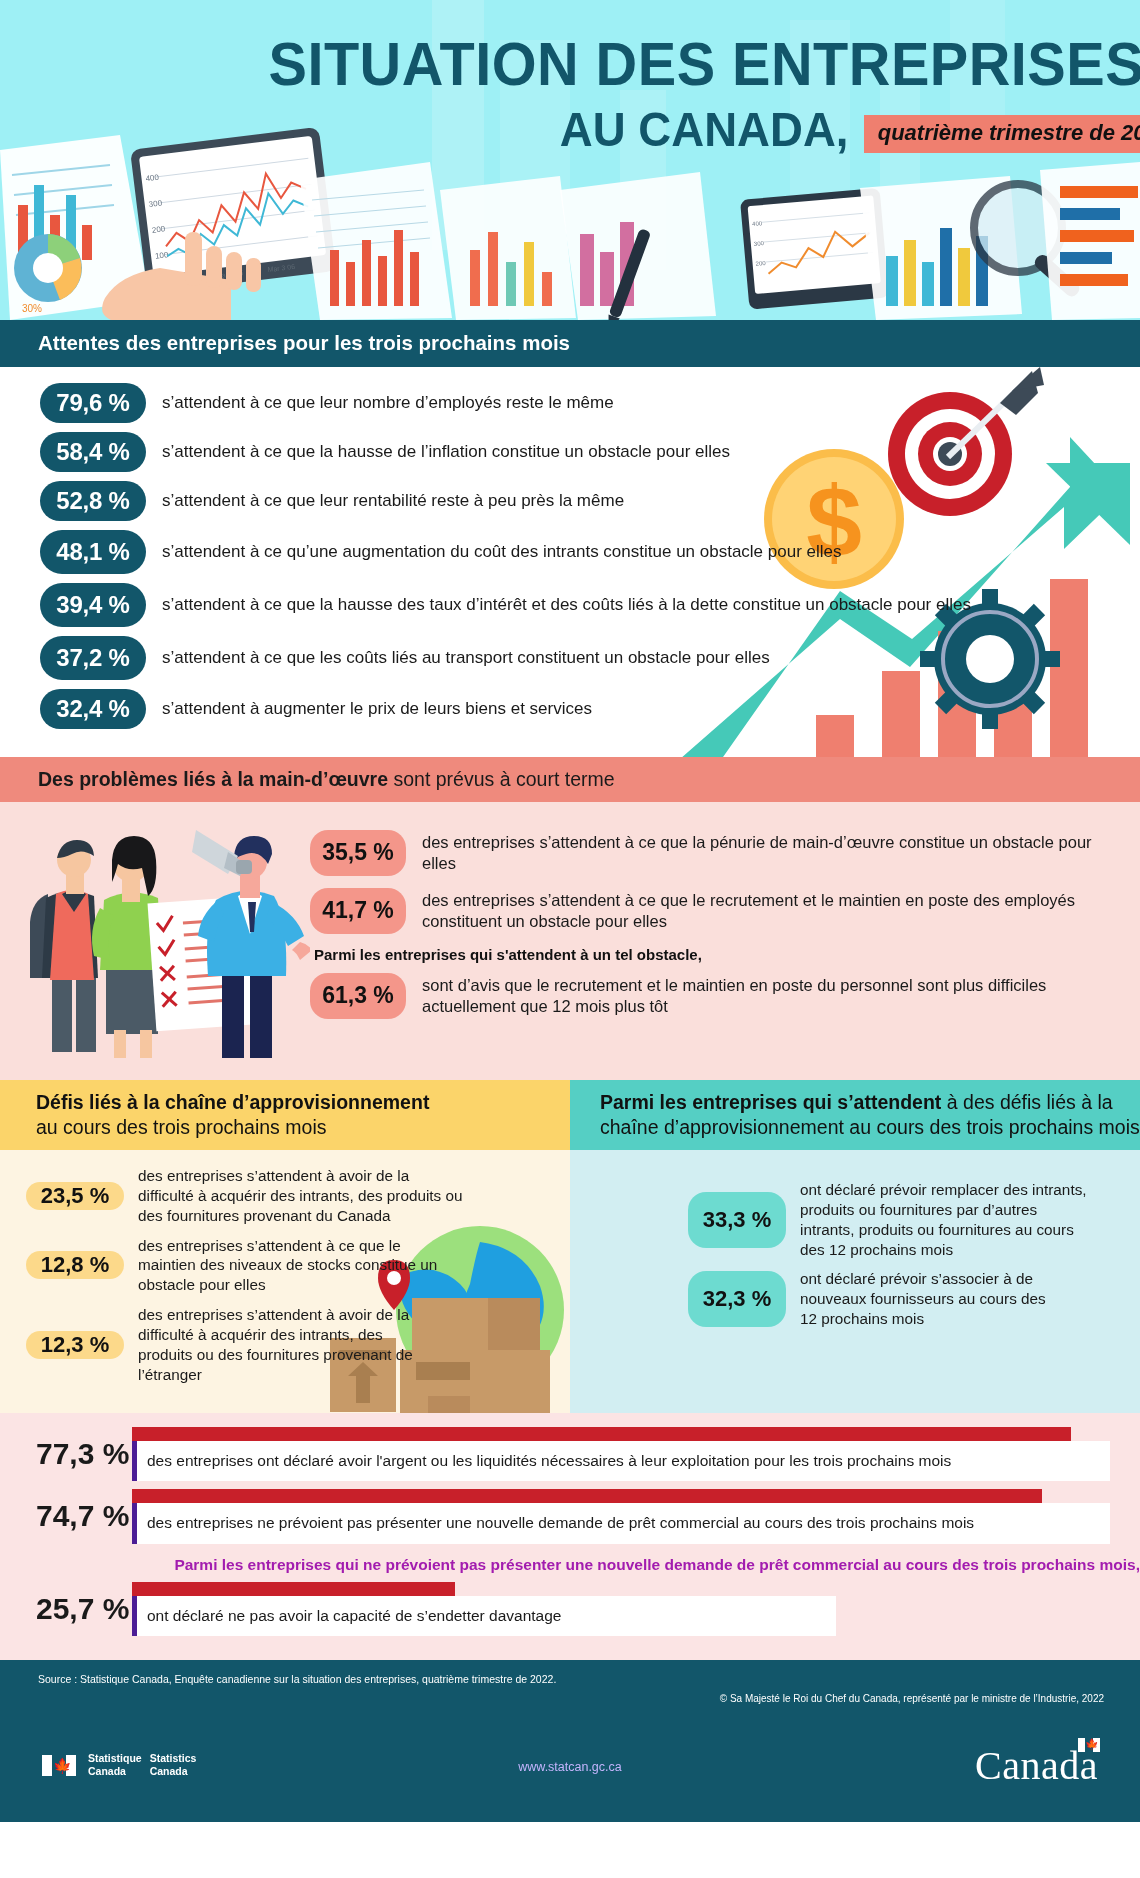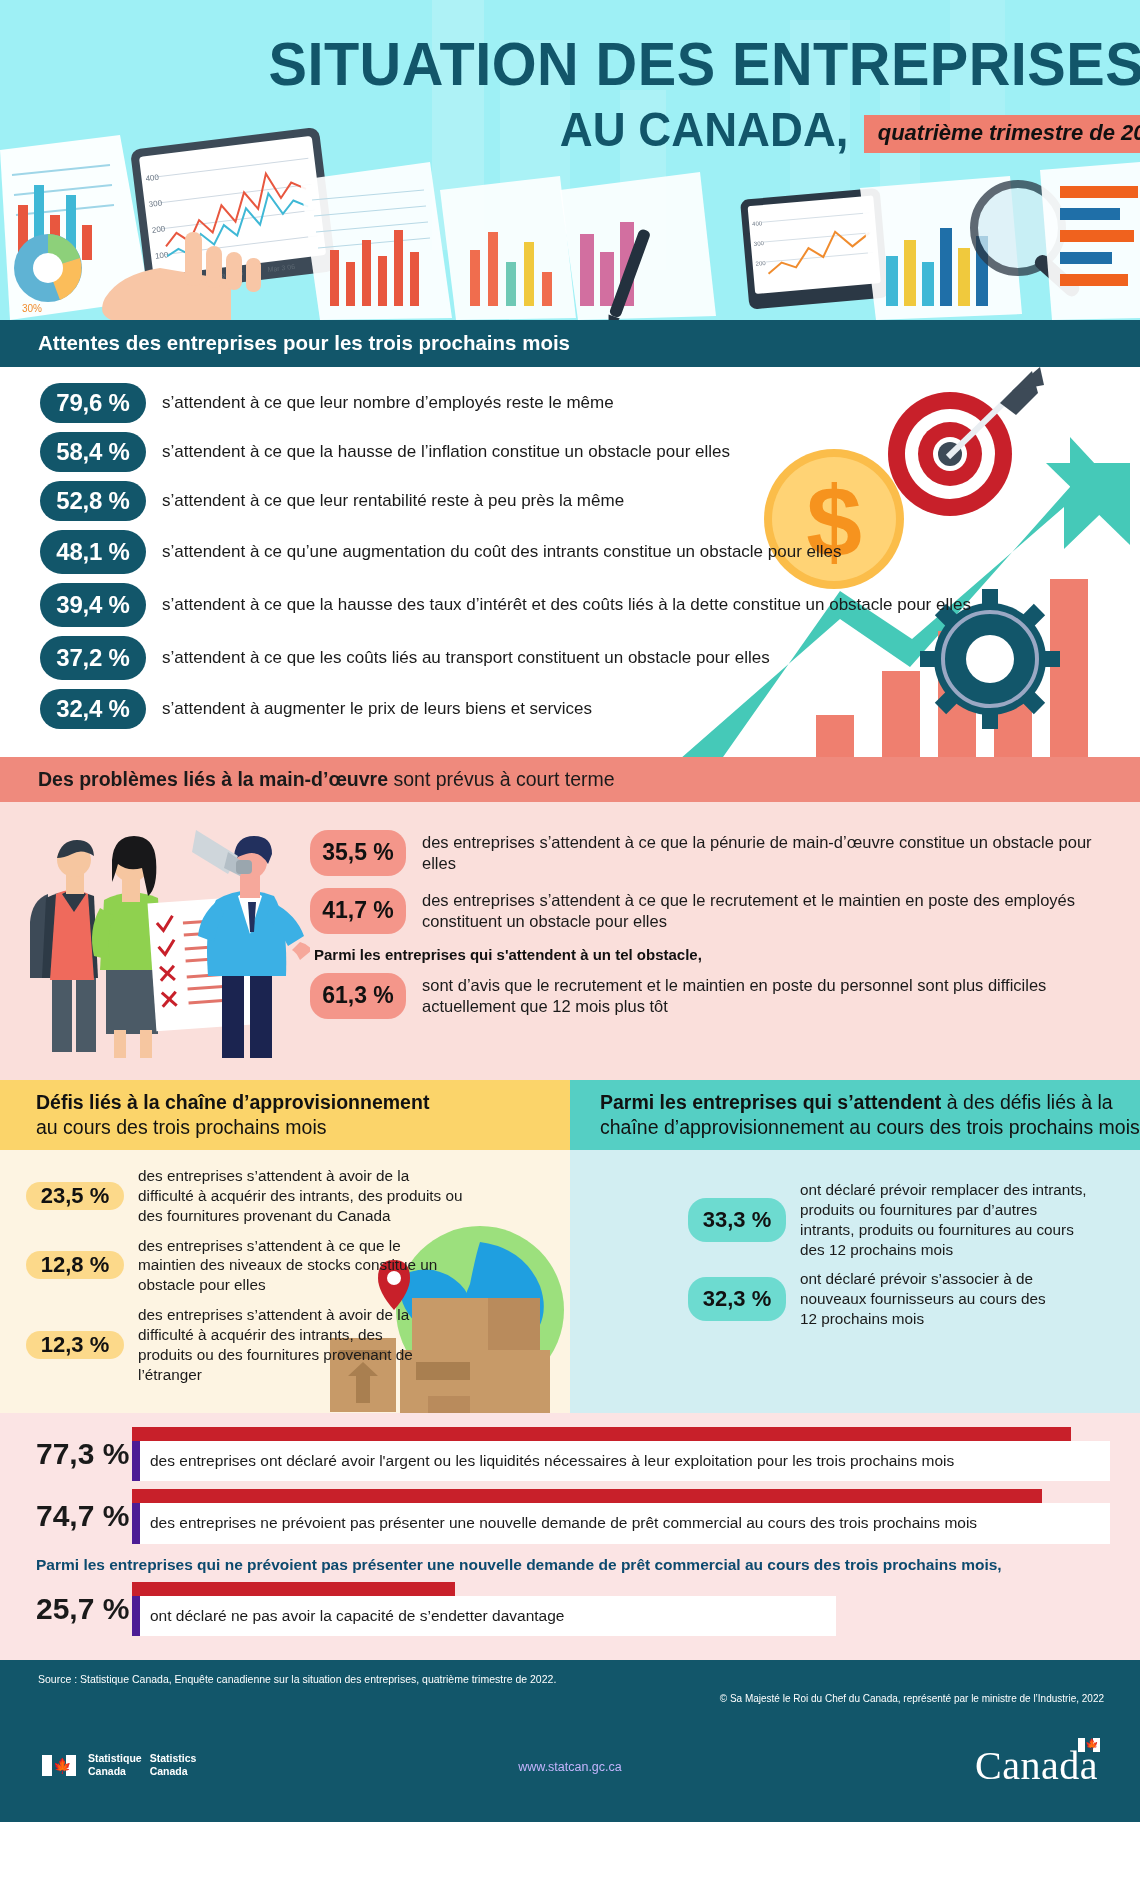--- a/index.html
+++ b/index.html
@@ -105,43 +105,43 @@
   .scrow { display:flex; align-items:center; margin-bottom: 10px; }
   .pill-yellow {
     background:#fcd98a; color:#111; border-radius: 18px;
     width: 98px; min-width:98px; height:28px;
     display:flex; align-items:center; justify-content:center;
     font-size: 22px; font-weight: 700;
     font-family:"Liberation Sans Narrow","Liberation Sans",sans-serif;
   }
   .pill-aqua {
     background:#6ddbd0; color:#111; border-radius: 18px;
-    width: 98px; min-width:98px; height:44px;
+    width: 98px; min-width:98px; height:56px;
     display:flex; align-items:center; justify-content:center;
     font-size: 22px; font-weight: 700;
     font-family:"Liberation Sans Narrow","Liberation Sans",sans-serif;
   }
   .scrow .sctxt { margin-left: 14px; font-size: 15.3px; line-height:1.3; color:#1a1a1a; }
   .globe-art { position:absolute; z-index:1; }
 
   
   .liq { background: #fbe4e4; padding: 14px 0 16px 0; }
   .liqrow { display:flex; align-items:center; margin-bottom: 8px; padding-left: 36px; }
   .liq-pct {
     width: 96px; min-width:96px;
     font-size: 30px; font-weight:700; color:#1a1a1a;
     font-family:"Liberation Sans Narrow","Liberation Sans",sans-serif;
   }
   .liq-barwrap { position: relative; flex: 1; padding-right: 30px; }
   .liq-bar { height: 14px; background:#c8202a; }
   .liq-box {
-    background:#ffffff; border-left: 8px solid #4c1d95;
+    background:#ffffff; border-left: 5px solid #4c1d95;
     padding: 9px 12px 9px 10px; font-size: 15.5px; line-height:1.45; color:#1a1a1a;
   }
-  .liq-note { font-size: 15.5px; font-weight:700; color:#0c4a6e; padding-left: 36px; margin: 12px 0 8px 0; }
+  .liq-note { font-size: 15.5px; font-weight:700; color:#a21caf; padding-left: 36px; margin: 12px 0 8px 0; text-align: right; }
 
   
   .source { background:#12566a; color:#ffffff; padding: 13px 30px 8px 38px; }
   .src-line { font-size: 10.5px; }
   .copy-line { font-size: 10px; text-align: right; margin-top: 8px; padding-right: 6px; }
   .footer { background:#12566a; height: 110px; position: relative; }
   .foot-left { position:absolute; left: 42px; top: 40px; display:flex; align-items:center; gap: 12px; }
   .flag {
     width: 34px; height: 21px; position: relative; background:#fff; display:inline-block;
   }

